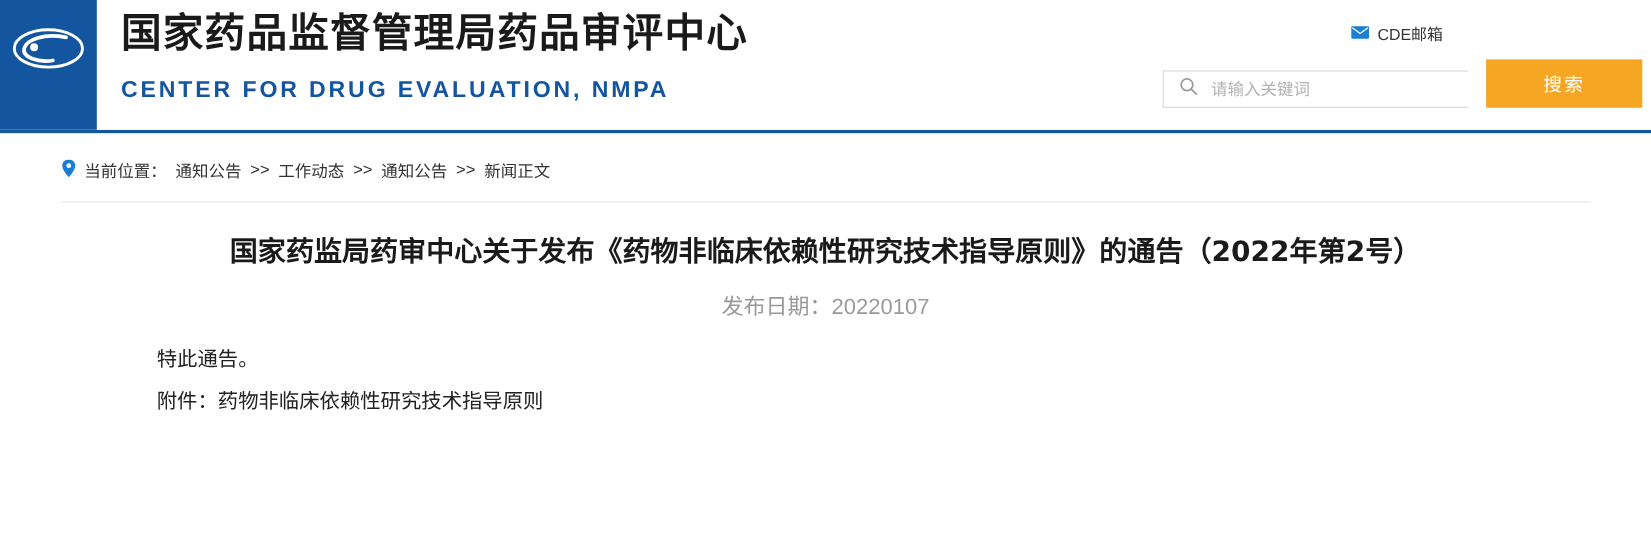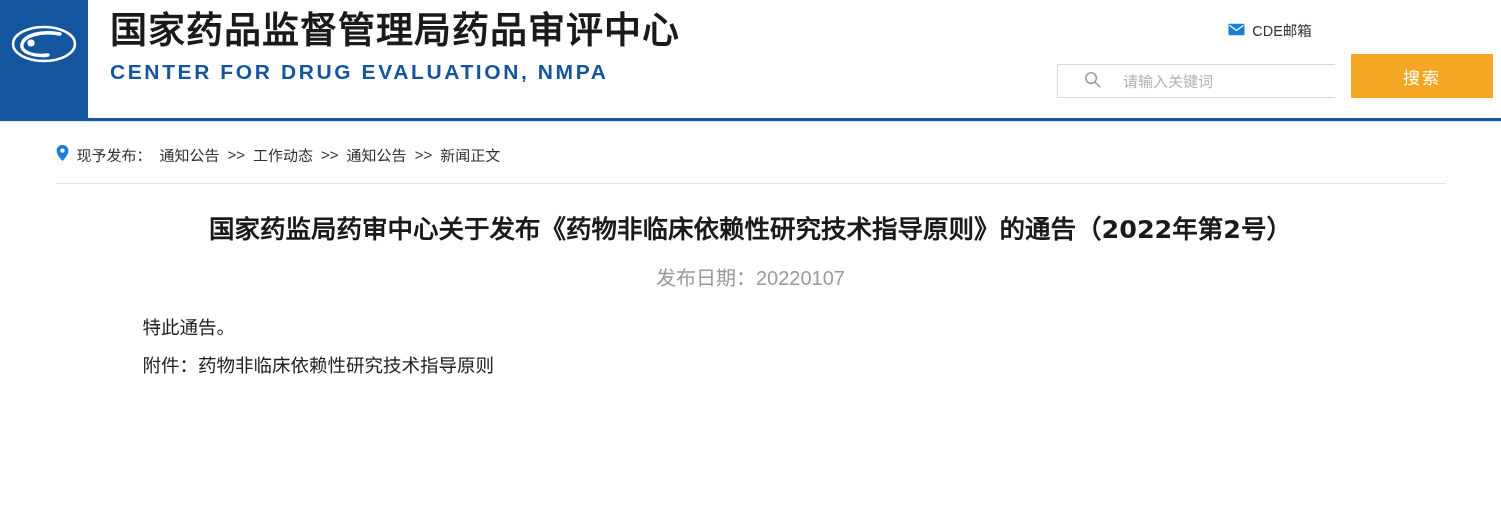--- a/index.html
+++ b/index.html
@@ -41,21 +41,21 @@
     font-size: 37px;
     font-weight: bold;
     color: #1a1a1a;
     letter-spacing: 1px;
     line-height: 46px;
     white-space: nowrap;
     font-family: "DejaVu Sans", "Liberation Sans", sans-serif;
     text-align: right;
   }
   .site-title-en {
-    margin-top: 6px;
+    margin-top: 16px;
     font-size: 21px;
     font-weight: bold;
     color: #1455a0;
     letter-spacing: 2.6px;
     white-space: nowrap;
   }
 
   .header-right {
     margin-left: auto;
     padding-right: 8px;
@@ -90,22 +90,22 @@
     width: 436px;
     margin-left: auto;
   }
   .search-box {
     flex: 1;
     border: 1px solid #d8d8d8;
     border-right: none;
     background: #fff;
     display: flex;
     align-items: center;
-    padding-left: 26px;
-    gap: 20px;
+    padding-left: 14px;
+    gap: 10px;
     margin-top: 10px;
   }
   .search-input {
     border: none;
     outline: none;
     font-size: 15px;
     color: #333;
     width: 100%;
     background: transparent;
     font-family: "Liberation Sans", sans-serif;
@@ -255,21 +255,21 @@
 <div class="header-rule-light"></div>
 
 <div class="crumb-wrap">
   <div class="crumb">
     <span>
       <svg width="13" height="16" viewBox="0 0 13 16">
         <path d="M6.5 0C3 0 0.6 2.5 0.6 5.7C0.6 10 6.5 16 6.5 16S12.4 10 12.4 5.7C12.4 2.5 10 0 6.5 0Z" fill="#1a7fd4"></path>
         <circle cx="6.5" cy="5.6" r="2.2" fill="#ffffff"></circle>
       </svg>
     </span>
-    <span>现予发布：</span>
+    <span>当前位置：</span>
     <a>通知公告</a>
     <span class="sep">&gt;&gt;</span>
     <a>工作动态</a>
     <span class="sep">&gt;&gt;</span>
     <a>通知公告</a>
     <span class="sep">&gt;&gt;</span>
     <span>新闻正文</span>
   </div>
 </div>
 

